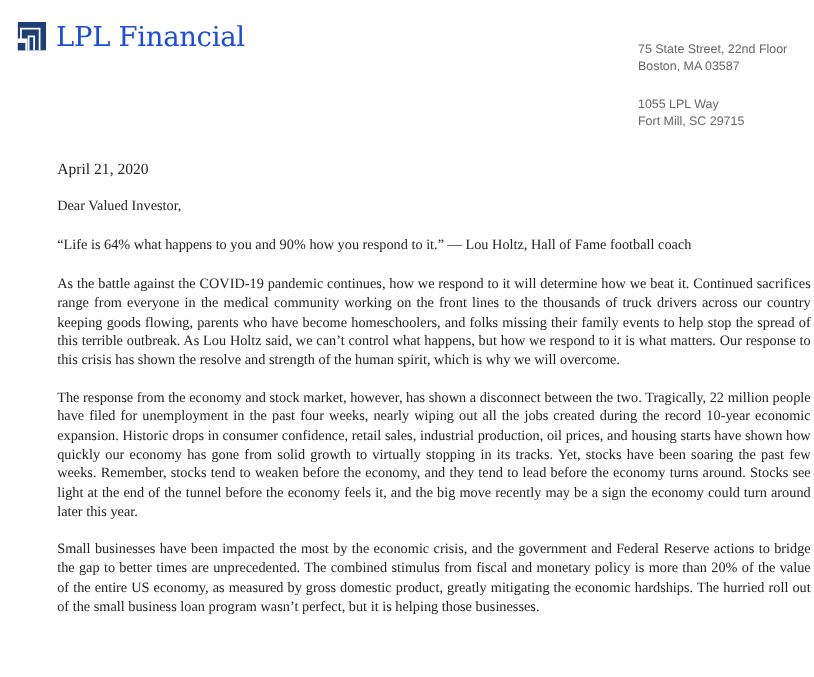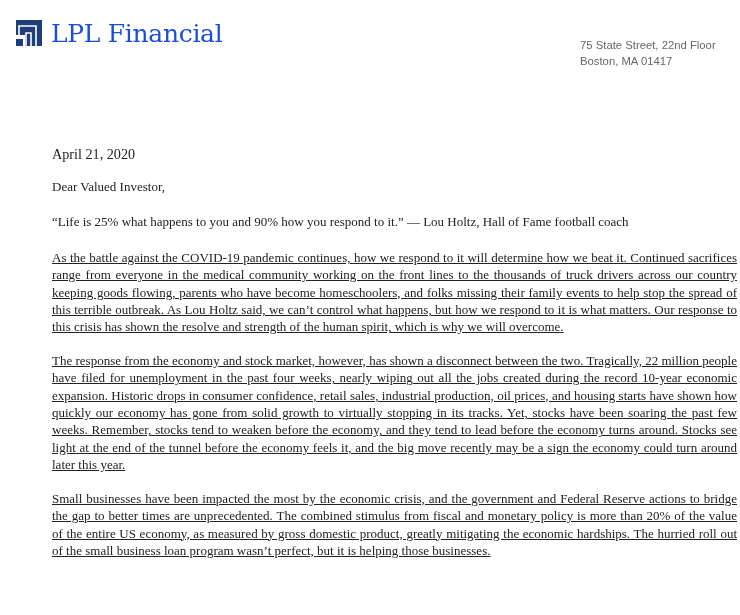--- a/index.html
+++ b/index.html
@@ -7,46 +7,50 @@
   .logo { position: absolute; left: 16px; top: 20px; display: flex; align-items: center; }
   .logo-mark { width: 26px; height: 26px; position: relative; }
   .logo-text { font-family: "DejaVu Serif", serif; font-size: 25px; color: #1d4ed8; margin-left: 9px; letter-spacing: -0.3px; line-height: 1; }
   .addresses { position: absolute; left: 580px; top: 38px; font-family: Liberation Sans, sans-serif; font-size: 11.3px; color: #666; line-height: 15.5px; }
   .addr-block { margin-bottom: 19px; }
   .addr-block span { display: block; white-space: pre; }
   .date { position: absolute; left: 52px; top: 146px; font-size: 14.2px; }
   .content { position: absolute; left: 52px; top: 178px; width: 685px; font-size: 13px; line-height: 17.4px; }
   .salutation { margin: 0 0 18px 0; }
   .quote { margin: 0 0 18px 0; }
-  .para { margin: 0 0 16px 0; text-align: justify; text-decoration: underline; }
+  .para { margin: 0 0 16px 0; text-align: justify; }
 </style>
 </head>
 <body>
 
 <div class="logo">
   <div class="logo-mark">
     <svg width="26" height="26" viewBox="0 0 26 26">
       <rect x="0" y="0" width="26" height="26" fill="#1d3e77"></rect>
       <polyline points="3,26 3,6 20,6 20,26" fill="none" stroke="#ffffff" stroke-width="1.6"></polyline>
       <polyline points="10,26 10,13 15,13 15,26" fill="none" stroke="#ffffff" stroke-width="1.6"></polyline>
       <rect x="0" y="15" width="9" height="11" fill="#ffffff"></rect>
       <rect x="0" y="19" width="7" height="7" fill="#1d3e77"></rect>
     </svg>
   </div>
   <span class="logo-text">LPL Financial</span>
 </div>
 
 <div class="addresses">
   <div class="addr-block">
     <span>75 State Street, 22nd Floor</span>
-    <span>Boston, MA 01417</span>
+    <span>Boston, MA 03587</span>
+  </div>
+  <div class="addr-block">
+    <span>1055 LPL Way</span>
+    <span>Fort Mill, SC 29715</span>
   </div>
 </div>
 
 <div class="date">April 21, 2020</div>
 
 <div class="content">
   <p class="salutation">Dear Valued Investor,</p>
-  <p class="quote">“Life is 25% what happens to you and 90% how you respond to it.” — Lou Holtz, Hall of Fame football coach</p>
+  <p class="quote">“Life is 64% what happens to you and 90% how you respond to it.” — Lou Holtz, Hall of Fame football coach</p>
   <p class="para">As the battle against the COVID-19 pandemic continues, how we respond to it will determine how we beat it. Continued sacrifices range from everyone in the medical community working on the front lines to the thousands of truck drivers across our country keeping goods flowing, parents who have become homeschoolers, and folks missing their family events to help stop the spread of this terrible outbreak. As Lou Holtz said, we can’t control what happens, but how we respond to it is what matters. Our response to this crisis has shown the resolve and strength of the human spirit, which is why we will overcome.</p>
   <p class="para">The response from the economy and stock market, however, has shown a disconnect between the two. Tragically, 22 million people have filed for unemployment in the past four weeks, nearly wiping out all the jobs created during the record 10-year economic expansion. Historic drops in consumer confidence, retail sales, industrial production, oil prices, and housing starts have shown how quickly our economy has gone from solid growth to virtually stopping in its tracks. Yet, stocks have been soaring the past few weeks. Remember, stocks tend to weaken before the economy, and they tend to lead before the economy turns around. Stocks see light at the end of the tunnel before the economy feels it, and the big move recently may be a sign the economy could turn around later this year.</p>
   <p class="para">Small businesses have been impacted the most by the economic crisis, and the government and Federal Reserve actions to bridge the gap to better times are unprecedented. The combined stimulus from fiscal and monetary policy is more than 20% of the value of the entire US economy, as measured by gross domestic product, greatly mitigating the economic hardships. The hurried roll out of the small business loan program wasn’t perfect, but it is helping those businesses.</p>
 </div>
 
 </body></html>

